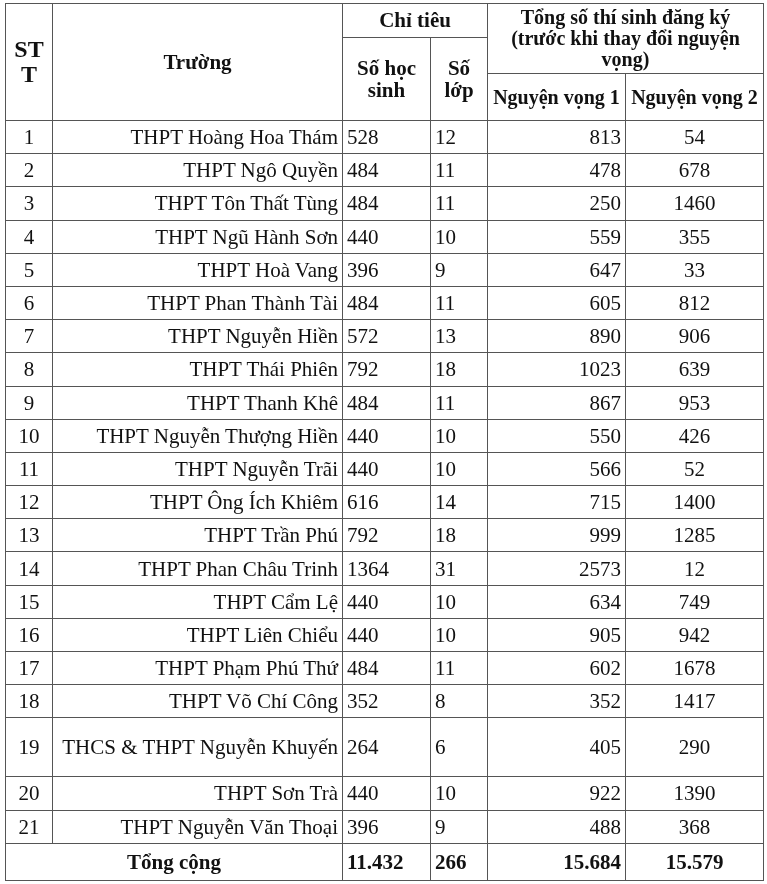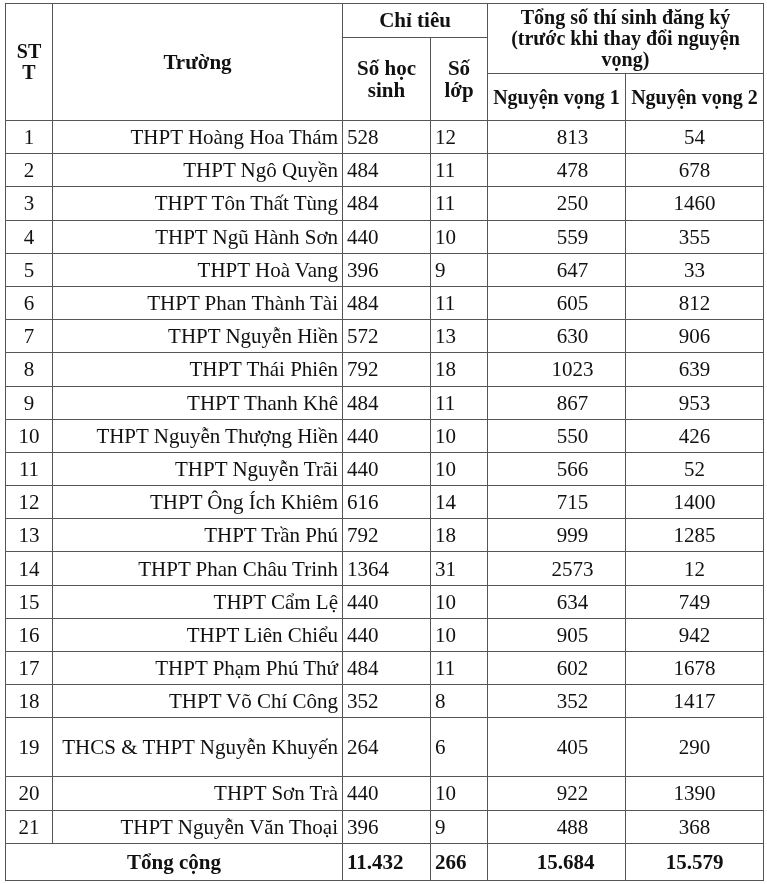--- a/index.html
+++ b/index.html
@@ -5,41 +5,41 @@
   html, body { margin:0; padding:0; background:#ffffff; }
   body { width:767px; height:884px; overflow:hidden; font-family:"Liberation Serif", "DejaVu Serif", serif; color:#111; }
   table { position:absolute; left:5px; top:3px; border-collapse:collapse; table-layout:fixed; width:758px; }
   td, th { border:1.5px solid #555; padding:0 4px; font-size:21px; line-height:1.05; }
   th { font-weight:bold; text-align:center; vertical-align:middle; }
   tbody tr { height:33.2px; }
   tbody tr.tall { height:59px; }
   td.stt { text-align:center; }
   td.name { text-align:right; padding-left:8px; }
   td.num { padding-right:8px; }
-  td.nv1 { text-align:center; padding-left:36px; }
+  td.nv1 { text-align:right; padding-left:36px; }
   td.nv2 { text-align:center; }
   tr.total td { font-weight:bold; height:36px; }
   tr.total td.label { text-align:center; }
   th.small { font-size:20px;text-align:center; }
 </style>
 </head>
 <body>
 
 <table>
   <colgroup>
     <col style="width:47px">
     <col style="width:290px">
     <col style="width:88px">
     <col style="width:57px">
     <col style="width:138px">
     <col style="width:138px">
   </colgroup>
   <thead>
     <tr style="height:34px">
-      <th rowspan="3" style="font-size:20px">ST T</th>
+      <th rowspan="3" style="font-size:24px">ST T</th>
       <th rowspan="3">Trường</th>
       <th colspan="2">Chỉ tiêu</th>
       <th colspan="2" rowspan="2" style="font-size:20px">Tổng số thí sinh đăng ký (trước khi thay đổi nguyện vọng)</th>
     </tr>
     <tr style="height:36px">
       <th rowspan="2">Số học sinh</th>
       <th rowspan="2">Số lớp</th>
     </tr>
     <tr style="height:47px">
       <th class="small">Nguyện vọng 1</th>
@@ -93,21 +93,21 @@
     <td class="num">484</td>
     <td class="num">11</td>
     <td class="nv1">605</td>
     <td class="nv2">812</td>
   </tr>
       <tr>
     <td class="stt">7</td>
     <td class="name">THPT Nguyễn Hiền</td>
     <td class="num">572</td>
     <td class="num">13</td>
-    <td class="nv1">630</td>
+    <td class="nv1">890</td>
     <td class="nv2">906</td>
   </tr>
       <tr>
     <td class="stt">8</td>
     <td class="name">THPT Thái Phiên</td>
     <td class="num">792</td>
     <td class="num">18</td>
     <td class="nv1">1023</td>
     <td class="nv2">639</td>
   </tr>

